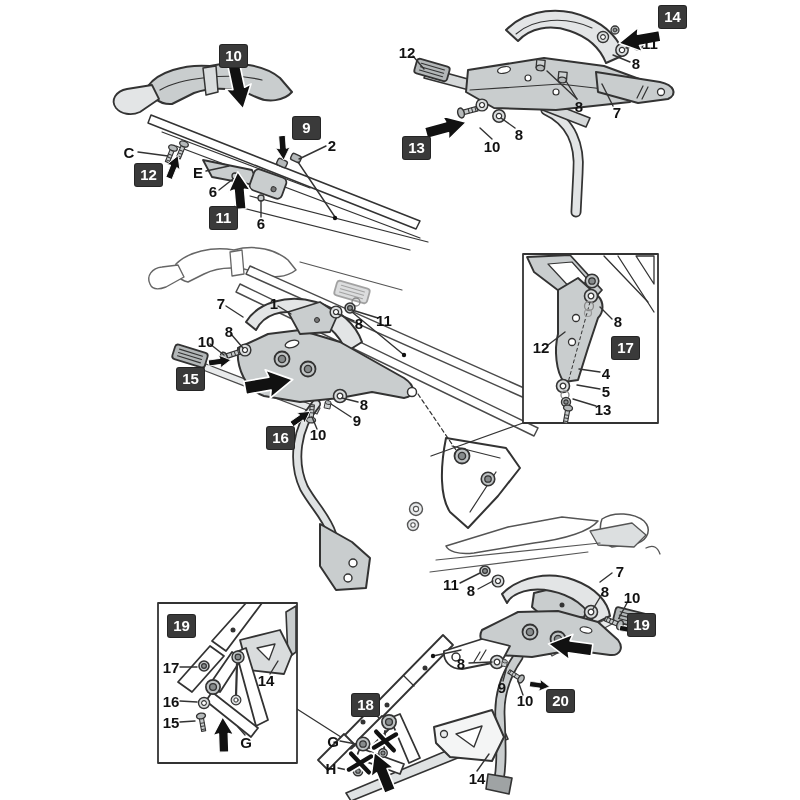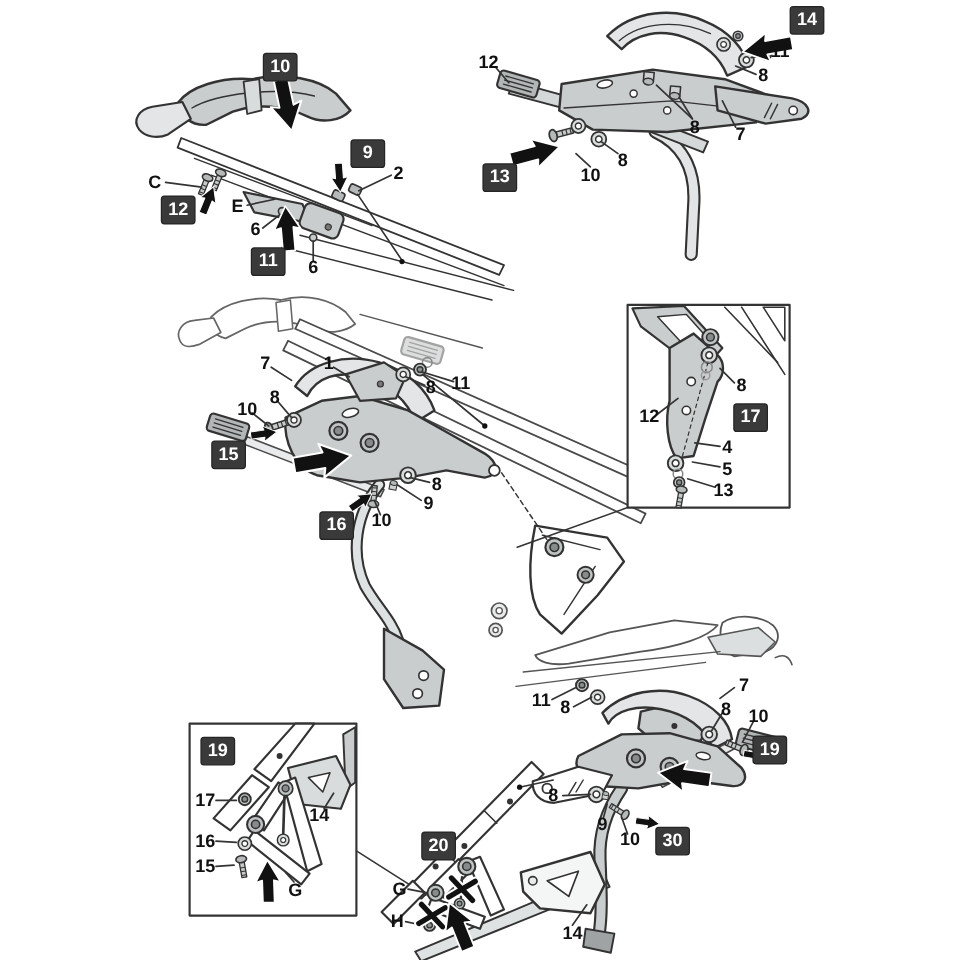--- a/index.html
+++ b/index.html
@@ -346,23 +346,23 @@
   <div class="step" style="left:220px;top:45px">10</div>
   <div class="step" style="left:293px;top:117px">9</div>
   <div class="step" style="left:135px;top:164px">12</div>
   <div class="step" style="left:210px;top:207px">11</div>
   <div class="step" style="left:659px;top:6px">14</div>
   <div class="step" style="left:403px;top:137px">13</div>
   <div class="step" style="left:177px;top:368px">15</div>
   <div class="step" style="left:267px;top:427px">16</div>
   <div class="step" style="left:612px;top:337px">17</div>
   <div class="step" style="left:168px;top:615px">19</div>
-  <div class="step" style="left:352px;top:694px">20</div>
+  <div class="step" style="left:352px;top:694px">18</div>
   <div class="step" style="left:628px;top:614px">19</div>
-  <div class="step" style="left:547px;top:690px">30</div>
+  <div class="step" style="left:547px;top:690px">20</div>
 
   <div class="plabel" style="left:129px;top:152px">C</div>
   <div class="plabel" style="left:198px;top:172px">E</div>
   <div class="plabel" style="left:332px;top:145px">2</div>
   <div class="plabel" style="left:213px;top:191px">6</div>
   <div class="plabel" style="left:261px;top:223px">6</div>
 
   <div class="plabel" style="left:407px;top:52px">12</div>
   <div class="plabel" style="left:650px;top:43px">11</div>
   <div class="plabel" style="left:636px;top:63px">8</div>

